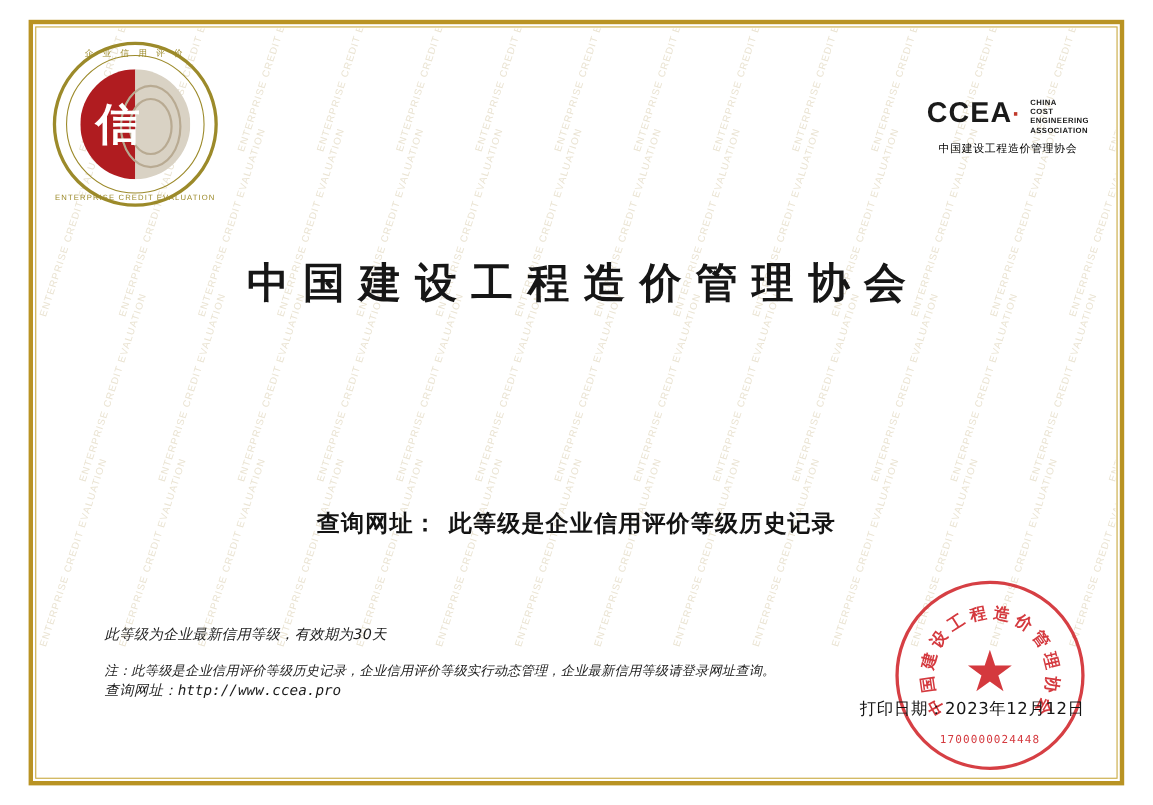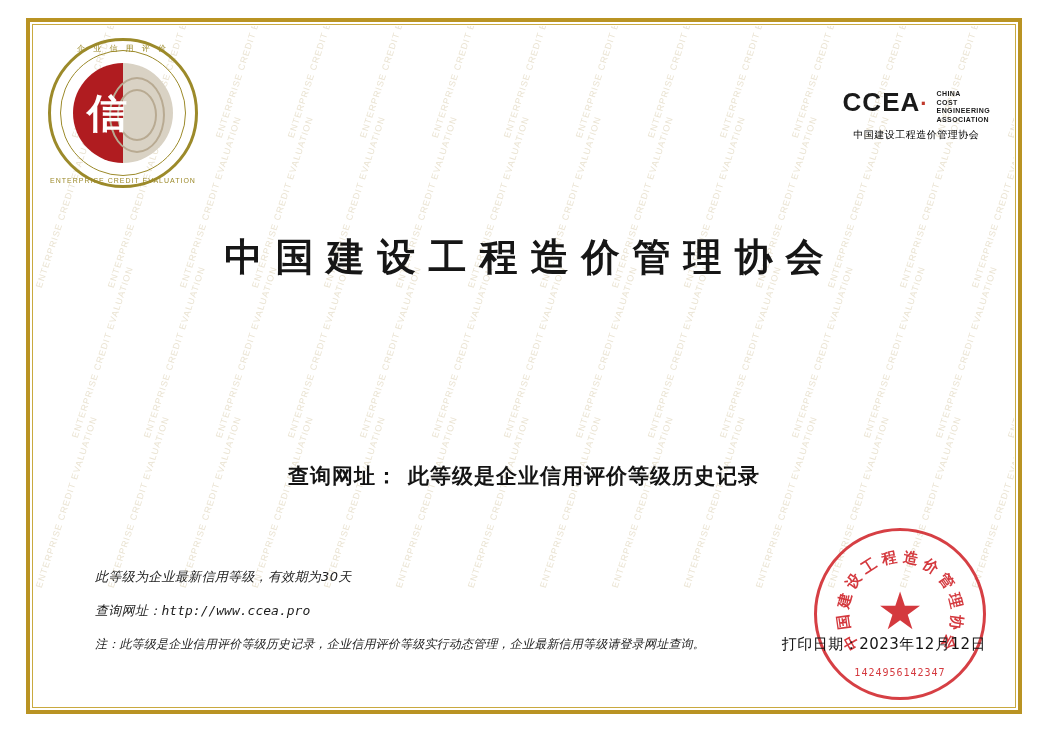--- a/index.html
+++ b/index.html
@@ -427,41 +427,41 @@
 
   <div class="main-title">中国建设工程造价管理协会</div>
 
 
   <div class="company-row">
     <span class="company-label">查询网址：</span><span>此等级是企业信用评价等级历史记录</span>
   </div>
 
   <div class="notes">
     <div class="note-line">此等级为企业最新信用等级，有效期为30天</div>
+    <div class="note-line note-small">注：此等级是企业信用评价等级历史记录，企业信用评价等级实行动态管理，企业最新信用等级请登录网址查询。</div>
     <div class="note-line">
       <span class="note-url-label">查询网址：</span><span class="note-url">http://www.ccea.pro</span>
     </div>
-    <div class="note-line note-small">注：此等级是企业信用评价等级历史记录，企业信用评价等级实行动态管理，企业最新信用等级请登录网址查询。</div>
   </div>
 
   <div class="stamp">
     <div class="stamp-circle"></div>
     <div class="stamp-arc-text" id="stamp-arc">
         <span style="transform: rotate(-120deg) translate(-50%, -66px) rotate(0deg);">中</span>
         <span style="transform: rotate(-98.1818deg) translate(-50%, -66px) rotate(0deg);">国</span>
         <span style="transform: rotate(-76.3636deg) translate(-50%, -66px) rotate(0deg);">建</span>
         <span style="transform: rotate(-54.5455deg) translate(-50%, -66px) rotate(0deg);">设</span>
         <span style="transform: rotate(-32.7273deg) translate(-50%, -66px) rotate(0deg);">工</span>
         <span style="transform: rotate(-10.9091deg) translate(-50%, -66px) rotate(0deg);">程</span>
         <span style="transform: rotate(10.9091deg) translate(-50%, -66px) rotate(0deg);">造</span>
         <span style="transform: rotate(32.7273deg) translate(-50%, -66px) rotate(0deg);">价</span>
         <span style="transform: rotate(54.5455deg) translate(-50%, -66px) rotate(0deg);">管</span>
         <span style="transform: rotate(76.3636deg) translate(-50%, -66px) rotate(0deg);">理</span>
         <span style="transform: rotate(98.1818deg) translate(-50%, -66px) rotate(0deg);">协</span>
         <span style="transform: rotate(120deg) translate(-50%, -66px) rotate(0deg);">会</span>
       </div>
     <div class="stamp-star">★</div>
-    <div class="stamp-code">1424956142347</div>
+    <div class="stamp-code">1700000024448</div>
   </div>
 
   <div class="print-date">打印日期：2023年12月12日</div>
 
 </div>
 
 </body></html>

